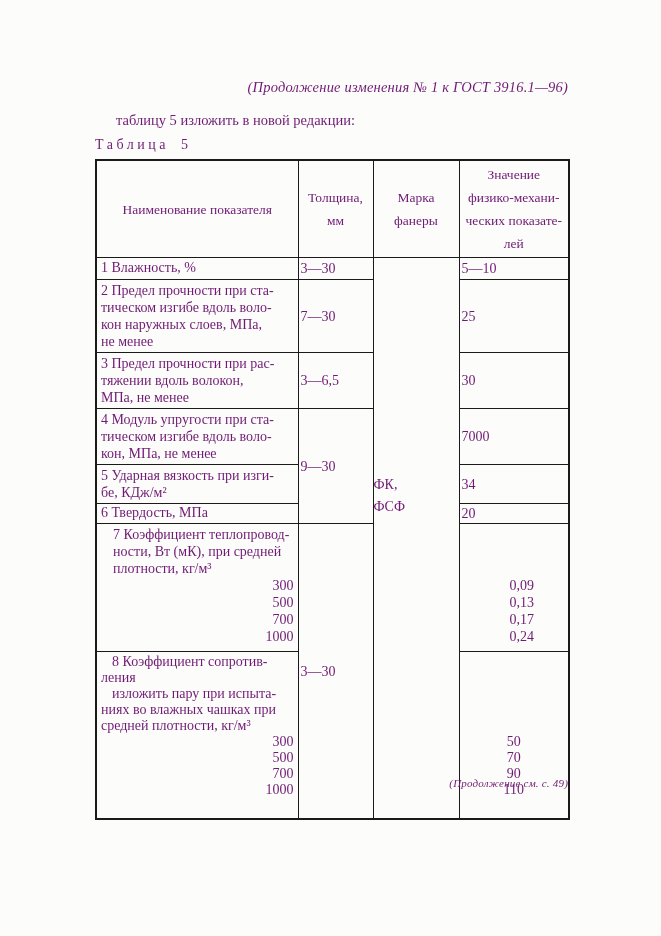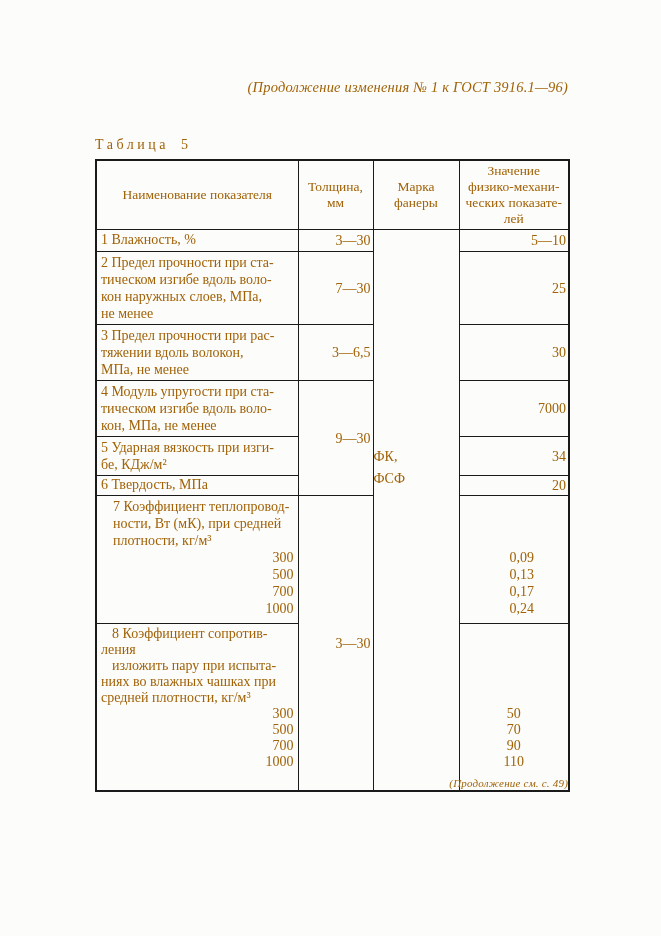--- a/index.html
+++ b/index.html
@@ -1,19 +1,19 @@
 <!DOCTYPE html>
 <html><head>
 <meta charset="utf-8">
 <style>
   * { margin:0; padding:0; box-sizing:border-box; }
   html,body { background:#e8e8e6; }
   .page {
     position:relative; width:661px; height:936px; margin:0 auto;
-    background:#fcfcfa; color:#a16207;
+    background:#fcfcfa; color:#701a75;
     font-family:"Liberation Serif", serif;
     overflow:hidden;
   }
   .header-note {
     position:absolute; top:79px; left:95px; width:473px;
     text-align:right; font-style:italic; font-size:14.5px; letter-spacing:0.2px;
   }
   .intro-line {
     position:absolute; top:112px; left:116px; font-size:14.5px;
   }
@@ -23,27 +23,27 @@
   }
   table.gost {
     position:absolute; top:159px; left:95px; width:473px;
     border-collapse:collapse; table-layout:fixed;
     font-size:14px; line-height:17px;
     border:2px solid #1a1a1a;
   }
   table.gost th, table.gost td { border:1.5px solid #1a1a1a; }
   th {
     font-weight:normal; text-align:center; vertical-align:middle;
-    font-size:13.5px; line-height:16px; white-space:pre-line; padding:2px;
+    font-size:13.5px; line-height:23px; white-space:pre-line; padding:2px;
   }
   td.name-cell {
     text-align:left; vertical-align:top; padding:2px 4px 2px 4px;
     white-space:pre-line;
   }
-  td.num-cell { text-align:right; vertical-align:middle; padding:0 2px; }
+  td.num-cell { text-align:left; vertical-align:middle; padding:0 2px; }
   td.grade-cell { text-align:left; vertical-align:middle; }
   .grade-text { white-space:pre-line; line-height:22px; transform:translateY(-42px); }
   td.multi { white-space:normal; vertical-align:bottom; }
   td.pb6 { padding-bottom:6px;padding-left:16px; }
   td.pb3 { padding-bottom:20px; }
   td.val-multi { text-align:center; vertical-align:bottom;margin-left:36px; }
   .ln { line-height:17px; }
   .ln16 { line-height:16px; }
   .c { text-align:right; }
   .indent { padding-left:11px; }
@@ -52,20 +52,21 @@
     text-align:right; font-style:italic; font-size:11px; letter-spacing:0.2px;
   }
 </style>
 </head>
 <body>
 
 <div class="page">
 
   <div class="header-note">(Продолжение изменения № 1 к ГОСТ 3916.1—96)</div>
 
+  <div class="intro-line">таблицу 5 изложить в новой редакции:</div>
 
   <div class="table-caption">Таблица 5</div>
 
   <table class="gost">
     <colgroup>
       <col style="width:202px">
       <col style="width:75px">
       <col style="width:86px">
       <col style="width:110px">
     </colgroup>

